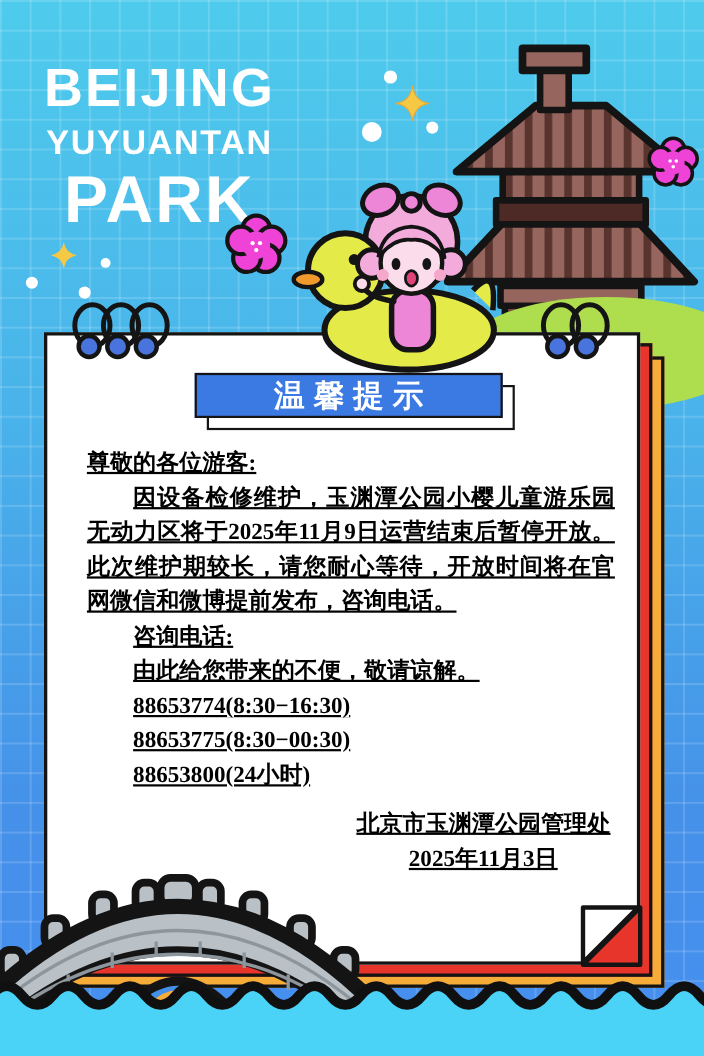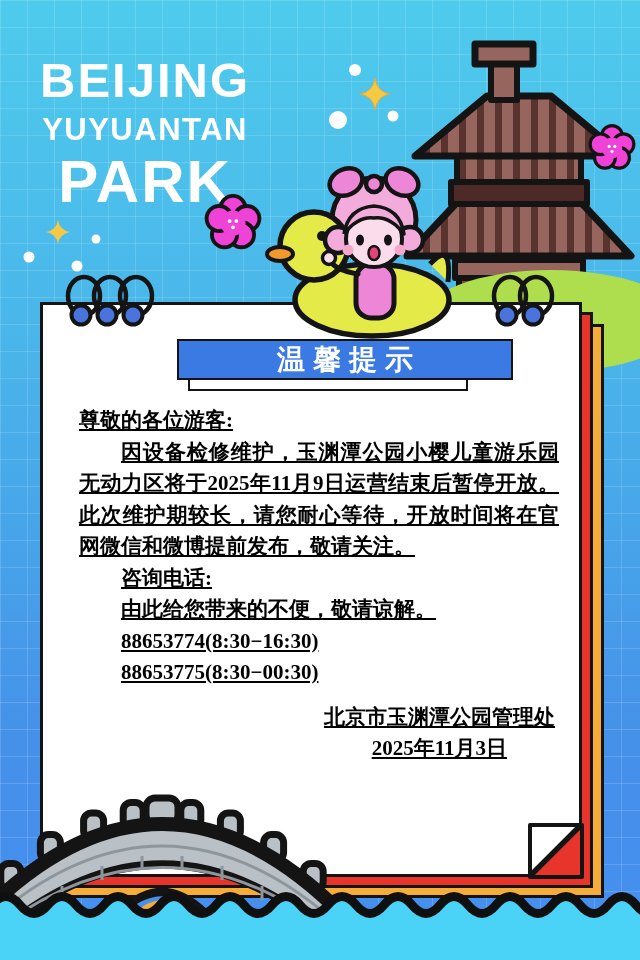--- a/index.html
+++ b/index.html
@@ -23,21 +23,21 @@
   .brand .b2{font-size:31px;letter-spacing:1.5px;margin-top:9px;text-align:center;}
   .brand .b3{font-size:60px;letter-spacing:2px;margin-top:7px;text-align:center;}
   
   .sheet{border:3px solid #141414;box-sizing:border-box;}
   .sheet-yellow{left:62px;top:324px;width:542px;height:574px;background:#f5ac38;z-index:4;}
   .sheet-red{left:52px;top:312px;width:541px;height:576px;background:#e8352c;z-index:4;}
   .card{left:40px;top:302px;width:542px;height:575px;background:#ffffff;border:3px solid #141414;box-sizing:border-box;z-index:5;}
   
   .banner-wrap{left:134px;top:34px;width:294px;height:54px;}
   .banner-shadow{left:11px;top:11px;width:280px;height:41px;background:#fff;border:2.5px solid #141414;box-sizing:border-box;}
-  .banner{left:0;top:0;width:336px;height:41px;background:#3b79e3;border:2.5px solid #141414;box-sizing:border-box;
+  .banner{left:0;top:0;width:280px;height:41px;background:#3b79e3;border:2.5px solid #141414;box-sizing:border-box;
     color:#fff;font-size:28px;font-weight:bold;letter-spacing:8px;
     display:flex;align-items:center;justify-content:center;padding-left:8px;}
   
   .card-body{left:36px;right:20px;top:100px;color:#000;text-align:justify;
     font-family:"Liberation Serif","DejaVu Serif",serif;font-weight:bold;
     font-size:21px;line-height:31.5px;}
   .card-body p{margin:0;text-decoration:underline;}
   .indent{text-indent:2em;}
   .sig{text-align:right;margin-top:13px;padding-right:4px;}
   .sig .date{padding-right:48px;}
@@ -128,25 +128,26 @@
   <div class="abs sheet sheet-yellow"></div>
   <div class="abs sheet sheet-red"></div>
 
   <div class="abs card">
     <div class="abs banner-wrap">
       <div class="abs banner-shadow"></div>
       <div class="abs banner">温馨提示</div>
     </div>
     <div class="abs card-body">
       <p>尊敬的各位游客:</p>
-      <p class="indent">因设备检修维护，玉渊潭公园小樱儿童游乐园无动力区将于2025年11月9日运营结束后暂停开放。此次维护期较长，请您耐心等待，开放时间将在官网微信和微博提前发布，敬请关注。</p>
+      <p class="indent">因设备检修维护，玉渊潭公园小樱儿童游乐园无动力区将于2025年11月9日运营结束后暂停开放。此次维护期较长，请您耐心等待，开放时间将在官网微信和微博提前发布，咨询电话。</p>
       <p class="indent">咨询电话:</p>
       <p class="indent">由此给您带来的不便，敬请谅解。</p>
       <p class="indent">88653774(8:30−16:30)</p>
       <p class="indent">88653775(8:30−00:30)</p>
+      <p class="indent">88653800(24小时)</p>
       <div class="sig">
         <p>北京市玉渊潭公园管理处</p>
         <p class="date">2025年11月3日</p>
       </div>
     </div>
     <svg class="abs" style="right:-3px;bottom:-3px" width="52" height="52" viewBox="0 0 52 52">
       <polygon points="52,0 52,52 0,52" fill="#e8352c" stroke="#141414" stroke-width="4" stroke-linejoin="round"></polygon>
       <polygon points="0,0 50,0 0,50" fill="#ffffff" stroke="#141414" stroke-width="4" stroke-linejoin="round"></polygon>
     </svg>
   </div>

